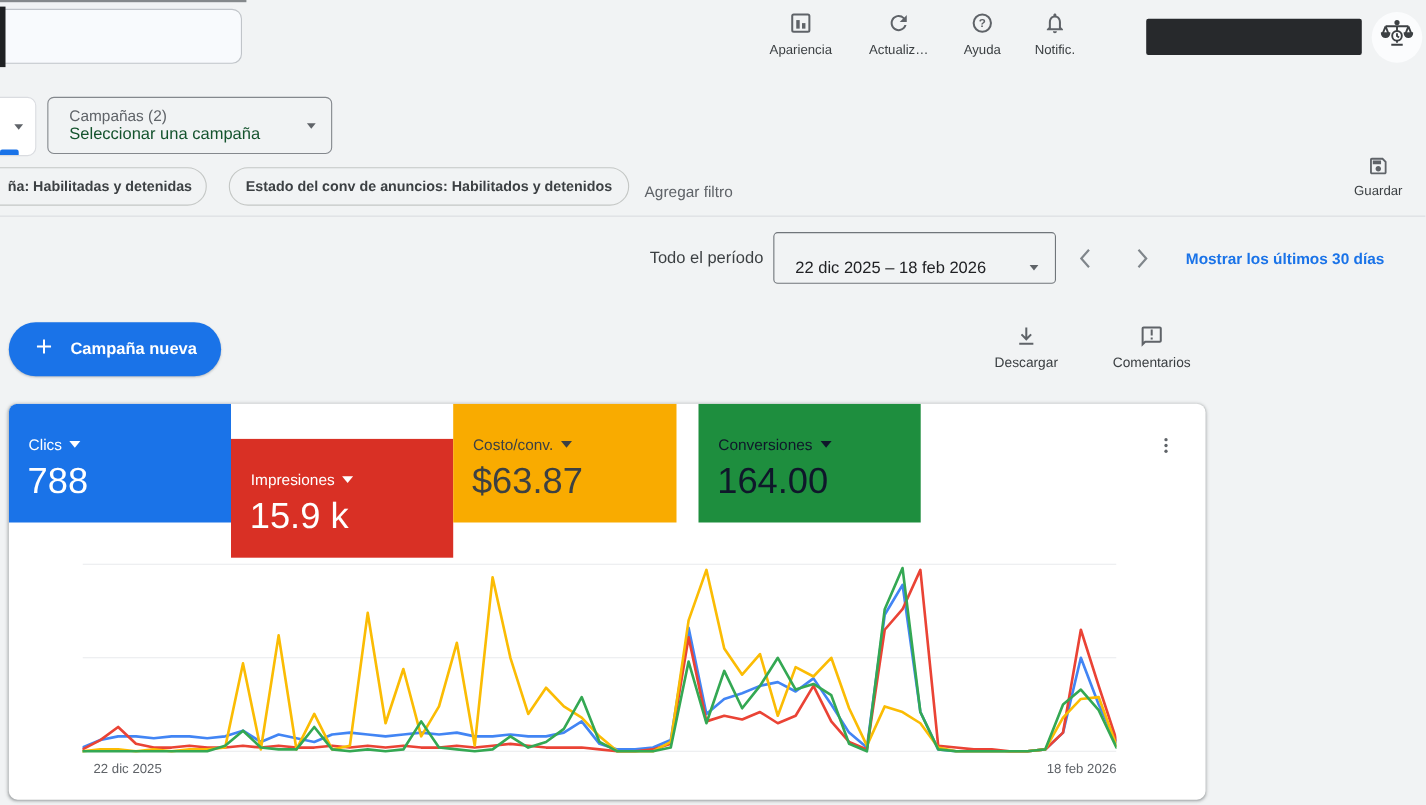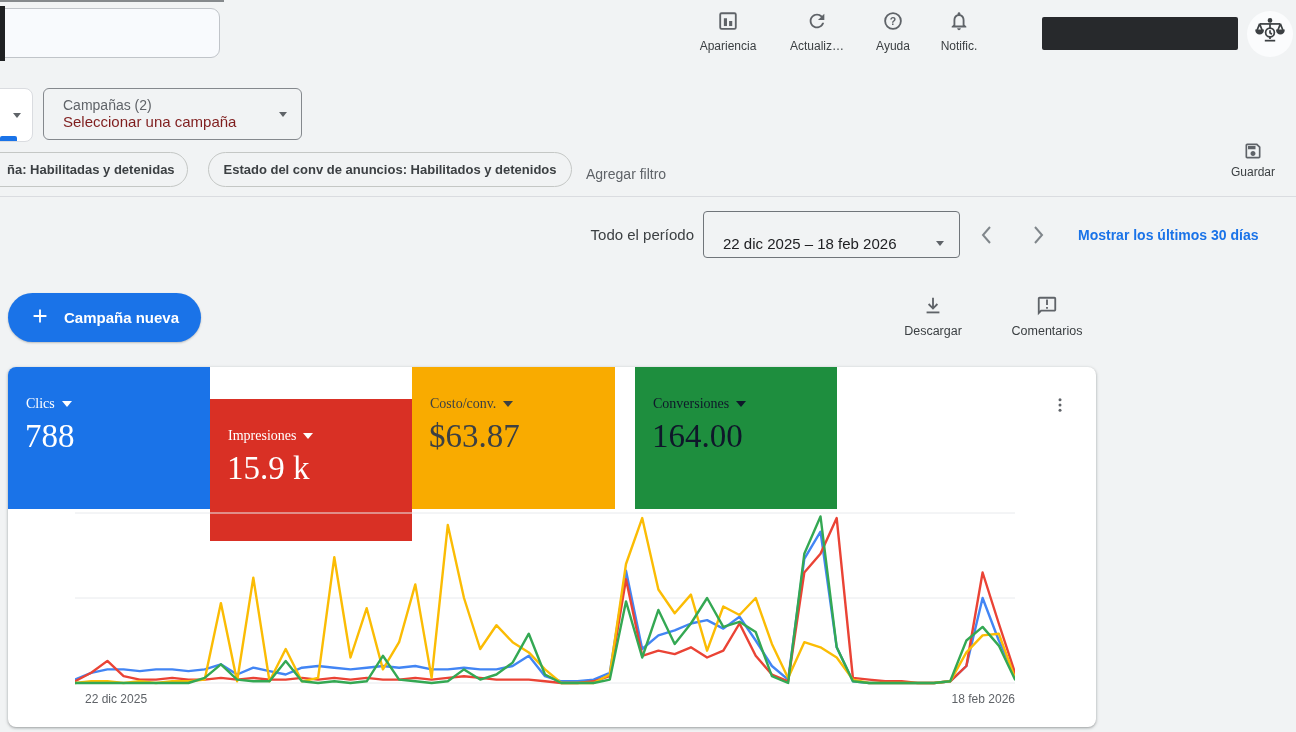--- a/index.html
+++ b/index.html
@@ -31,21 +31,21 @@
   
   .tab-stub { left:-30px; top:88px; width:63px; height:54px; background:#fff;
     border:1px solid #dadce0; border-radius:8px; cursor:pointer; }
   .tab-stub .stub-caret { position:absolute; right:11px; top:24px; color:#5f6368; }
   .tab-stub .stub-underline { position:absolute; left:29px; top:47px; width:17px; height:5px;
     background:#1a73e8; border-radius:2px 2px 0 0; }
 
   .campaign-select { left:43px; top:88px; width:259px; height:52px;
     border:1px solid #84888d; border-radius:6px; cursor:pointer; }
   .cs-label { position:absolute; left:19px; top:8px; font-size:14px; color:#5f6368; }
-  .cs-value { position:absolute; left:19px; top:24px; font-size:15px; color:#7f1d1d; }
+  .cs-value { position:absolute; left:19px; top:24px; font-size:15px; color:#14532d; }
   .cs-caret { position:absolute; right:14px; top:23px; color:#5f6368; }
 
   
   .caret { display:inline-block; width:0; height:0;
     border-left:4.5px solid transparent; border-right:4.5px solid transparent;
     border-top:5px solid currentColor; }
   .caret-lg { border-left-width:5px; border-right-width:5px; border-top-width:6px; }
 
   
   .chip { top:152px; height:35px; border:1px solid #c4c7c5; border-radius:18px;
@@ -76,21 +76,21 @@
     background:#1a73e8; color:#fff; display:flex; align-items:center; padding-left:21px;
     box-shadow:0 1px 2px rgba(60,64,67,.3); cursor:pointer; }
   .new-campaign .lbl { font-size:15px; font-weight:bold; margin-left:13px; }
   .tool-item { top:295px; text-align:center; cursor:pointer; }
   .tool-item .ic { display:block; height:26px; }
   .tool-item .lbl { font-size:12.5px; color:#3c4043; }
 
   
   .card { left:8px; top:367px; width:1088px; height:360px; background:#fff; border-radius:8px;
     box-shadow:0 1px 2px rgba(60,64,67,.3), 0 1px 3px 1px rgba(60,64,67,.15); overflow:hidden; }
-  .scorecard { position:absolute; top:0; height:142px; cursor:pointer;font-family:Liberation Serif, serif; }
+  .scorecard { position:absolute; top:0; height:108px; cursor:pointer; }
   .scorecard .sc-head { position:absolute; left:18px; top:29px; display:flex; align-items:center;
     gap:7px; font-size:14px; }
   .scorecard .sc-value { position:absolute; left:17px; top:51px; font-size:33px; }
   .card-menu { position:absolute; left:1038px; top:24px; width:28px; height:28px;
     display:flex; align-items:center; justify-content:center; cursor:pointer; }
 
   .chart-wrap { position:absolute; left:67px; top:138px; width:940px; height:186px; }
   .axis-label { position:absolute; top:325px; font-size:12px; color:#5f6368; }
   .axis-label.left { left:77px; }
   .axis-label.right { right:81px; }

